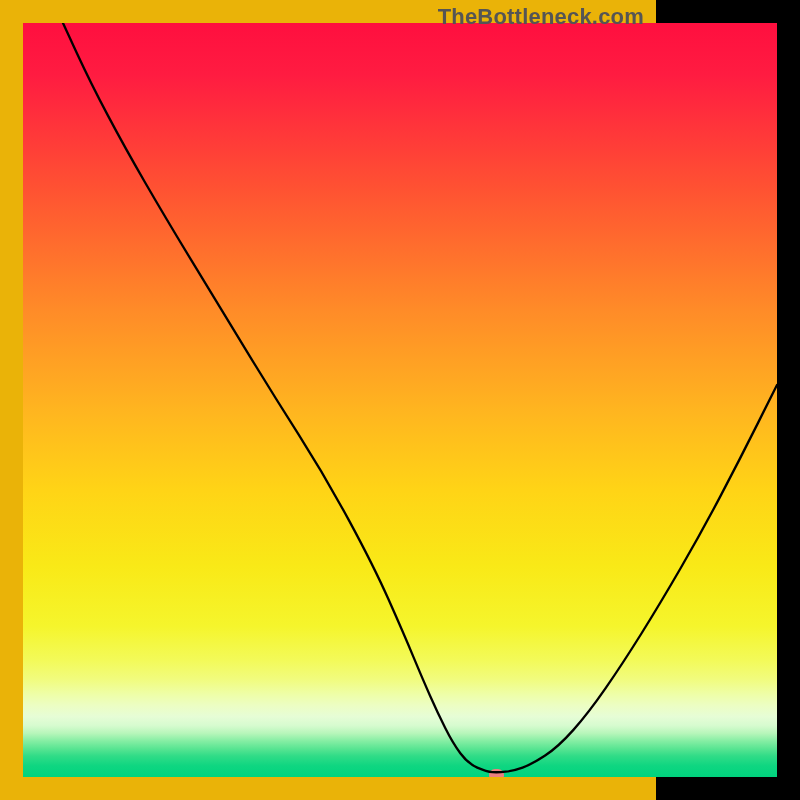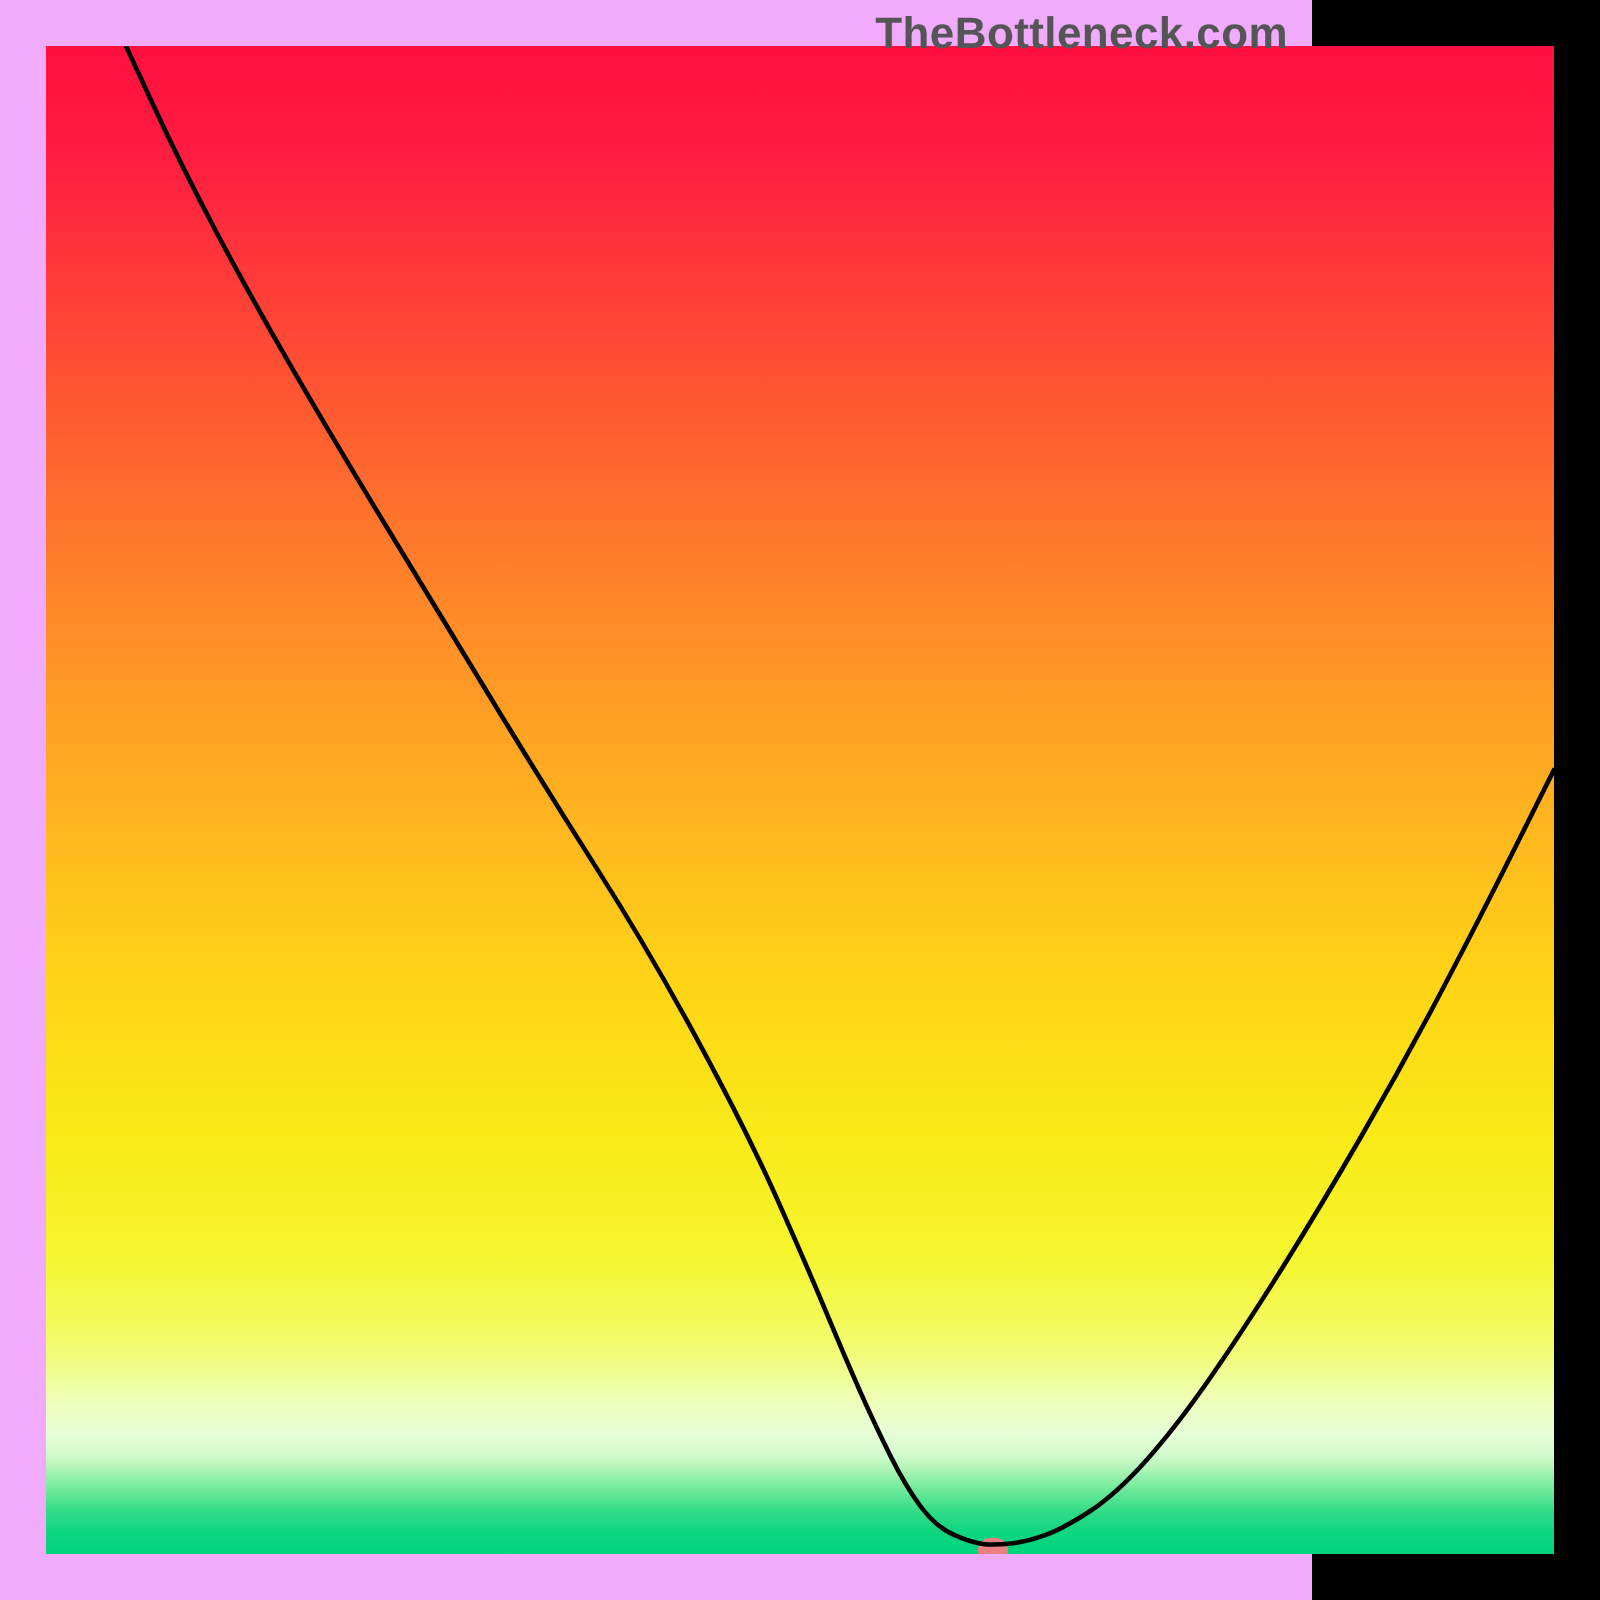--- a/index.html
+++ b/index.html
@@ -8,21 +8,21 @@
     width: 800px;
     height: 800px;
     background: #000;
     overflow: hidden;
     font-family: Arial, Helvetica, sans-serif;
   }
   .frame {
     position: relative;
     width: 656px;
     height: 800px;
-    background: #f0abfc;
+    background: #eab308;
     text-align: right;
   }
   .watermark {
     position: absolute;
     top: 4px;
     right: 12px;
     color: #555;
     font-size: 22px;
     font-weight: 600;
     letter-spacing: 0.2px;

